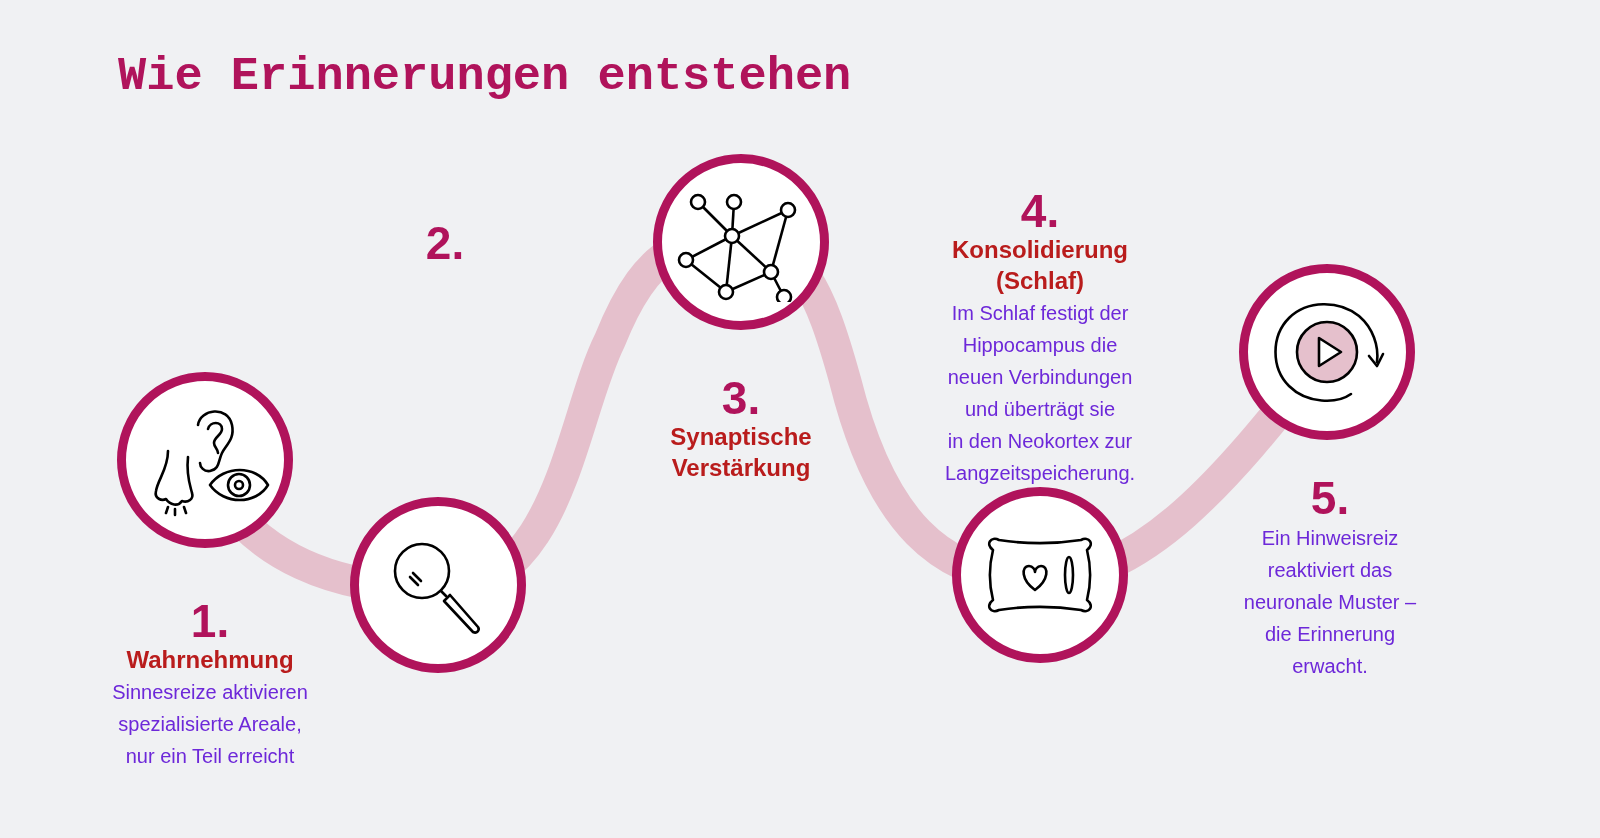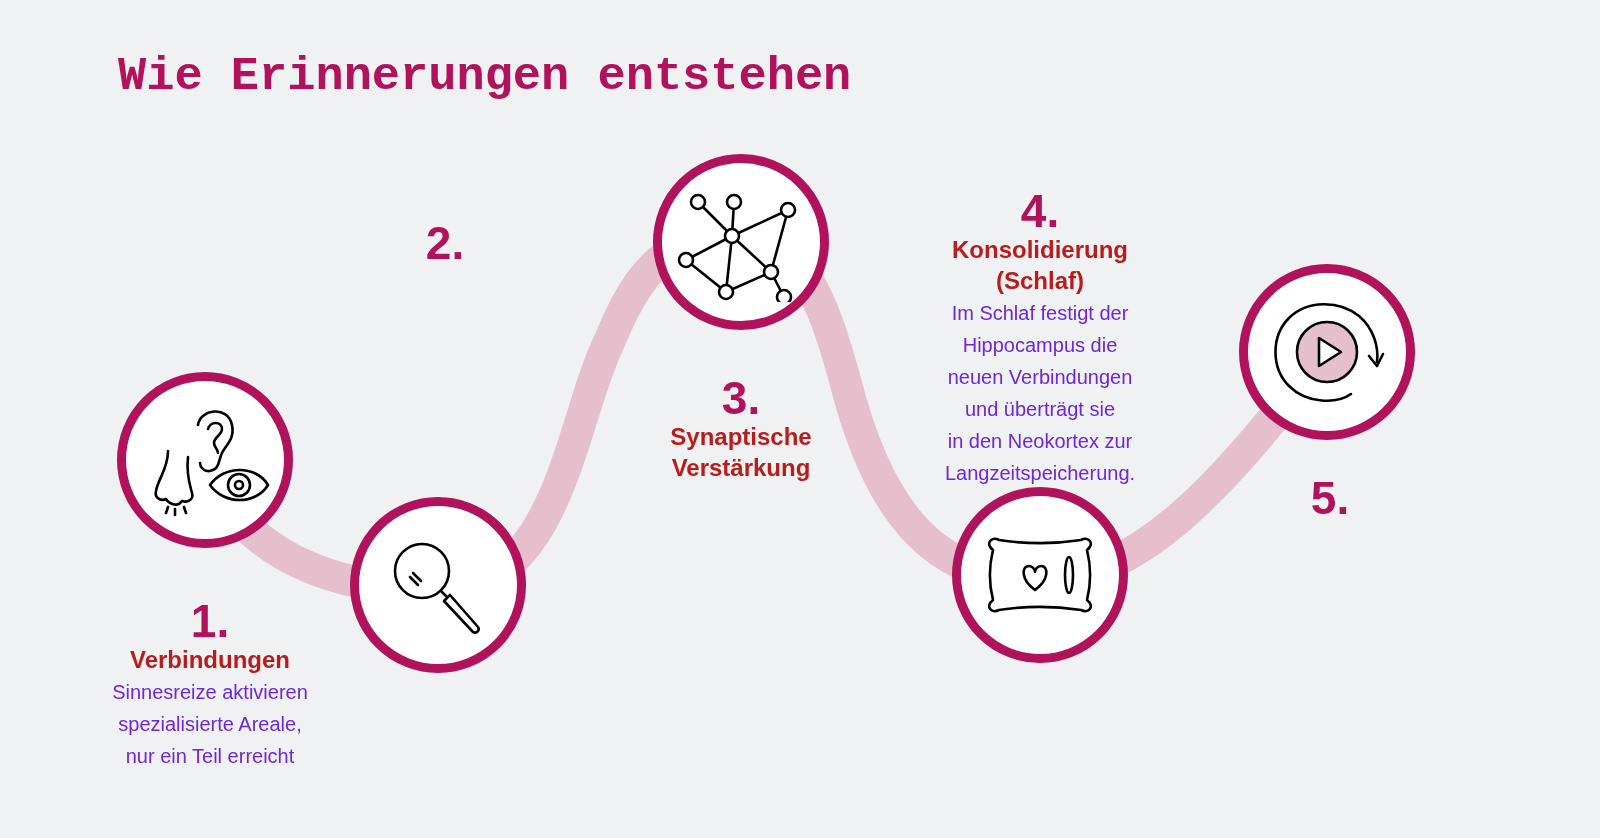--- a/index.html
+++ b/index.html
@@ -115,21 +115,21 @@
   <svg width="120" height="120" viewBox="0 0 120 120" fill="none" stroke="#000" stroke-width="2.6" stroke-linecap="round" stroke-linejoin="round">
     <path d="M84 102 C70 112, 40 112, 22 94 C4 76, 4 44, 22 26 C40 8, 72 8, 92 24 C106 36, 112 54, 110 70"></path>
     <path d="M102 64 L110 74 L116 62"></path>
     <circle cx="60" cy="60" r="30" fill="#E5C0CC"></circle>
     <path d="M52 46 L52 74 L74 60 Z" fill="#fff"></path>
   </svg>
 </div>
 
 <div class="step" style="left:80px; top:598px; width:260px;">
   <span class="num">1.</span>
-  <span class="head">Verbindungen</span>
+  <span class="head">Wahrnehmung</span>
   <span class="desc">Sinnesreize aktivieren
 spezialisierte Areale,
 nur ein Teil erreicht</span>
 </div>
 
 <div class="step" style="left:287px; top:220px; width:316px;">
   <span class="num">2.</span>
 </div>
 
 <div class="step" style="left:610px; top:375px; width:262px;">
@@ -145,13 +145,18 @@
   <span class="desc">Im Schlaf festigt der
 Hippocampus die
 neuen Verbindungen
 und überträgt sie
 in den Neokortex zur
 Langzeitspeicherung.</span>
 </div>
 
 <div class="step" style="left:1210px; top:475px; width:240px;">
   <span class="num">5.</span>
+  <span class="desc">Ein Hinweisreiz
+reaktiviert das
+neuronale Muster –
+die Erinnerung
+erwacht.</span>
 </div>
 
 </body></html>

